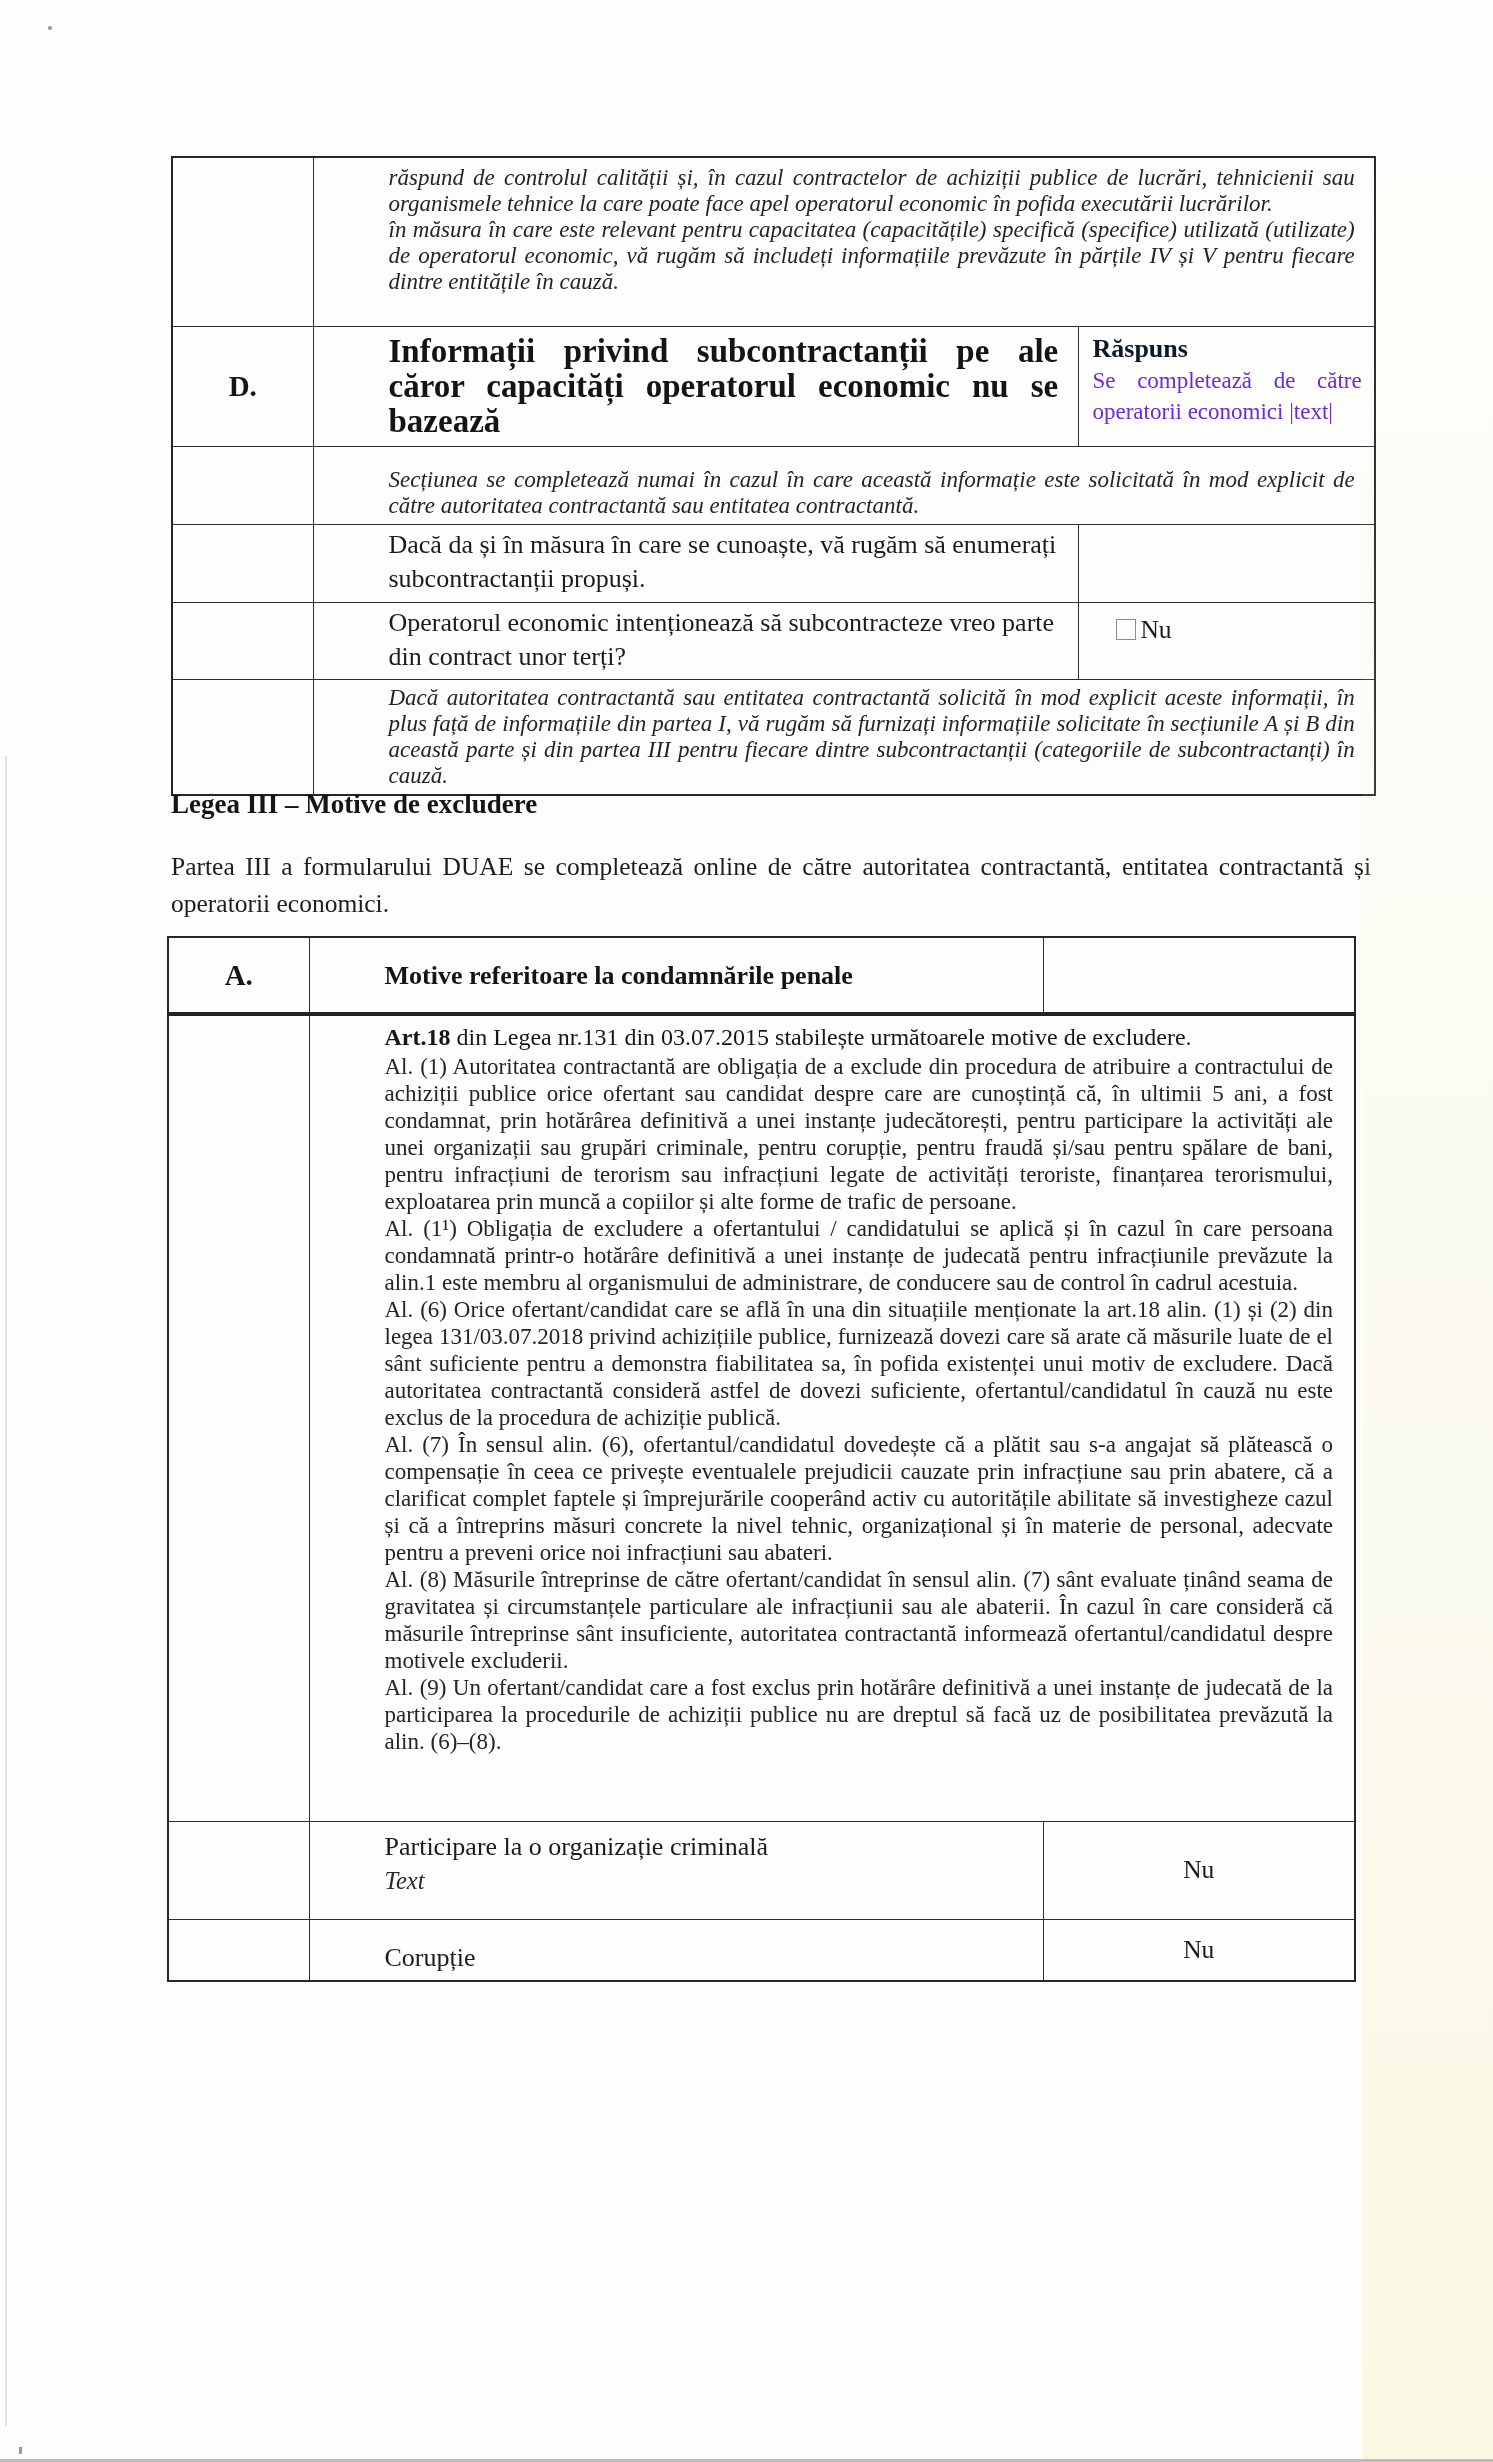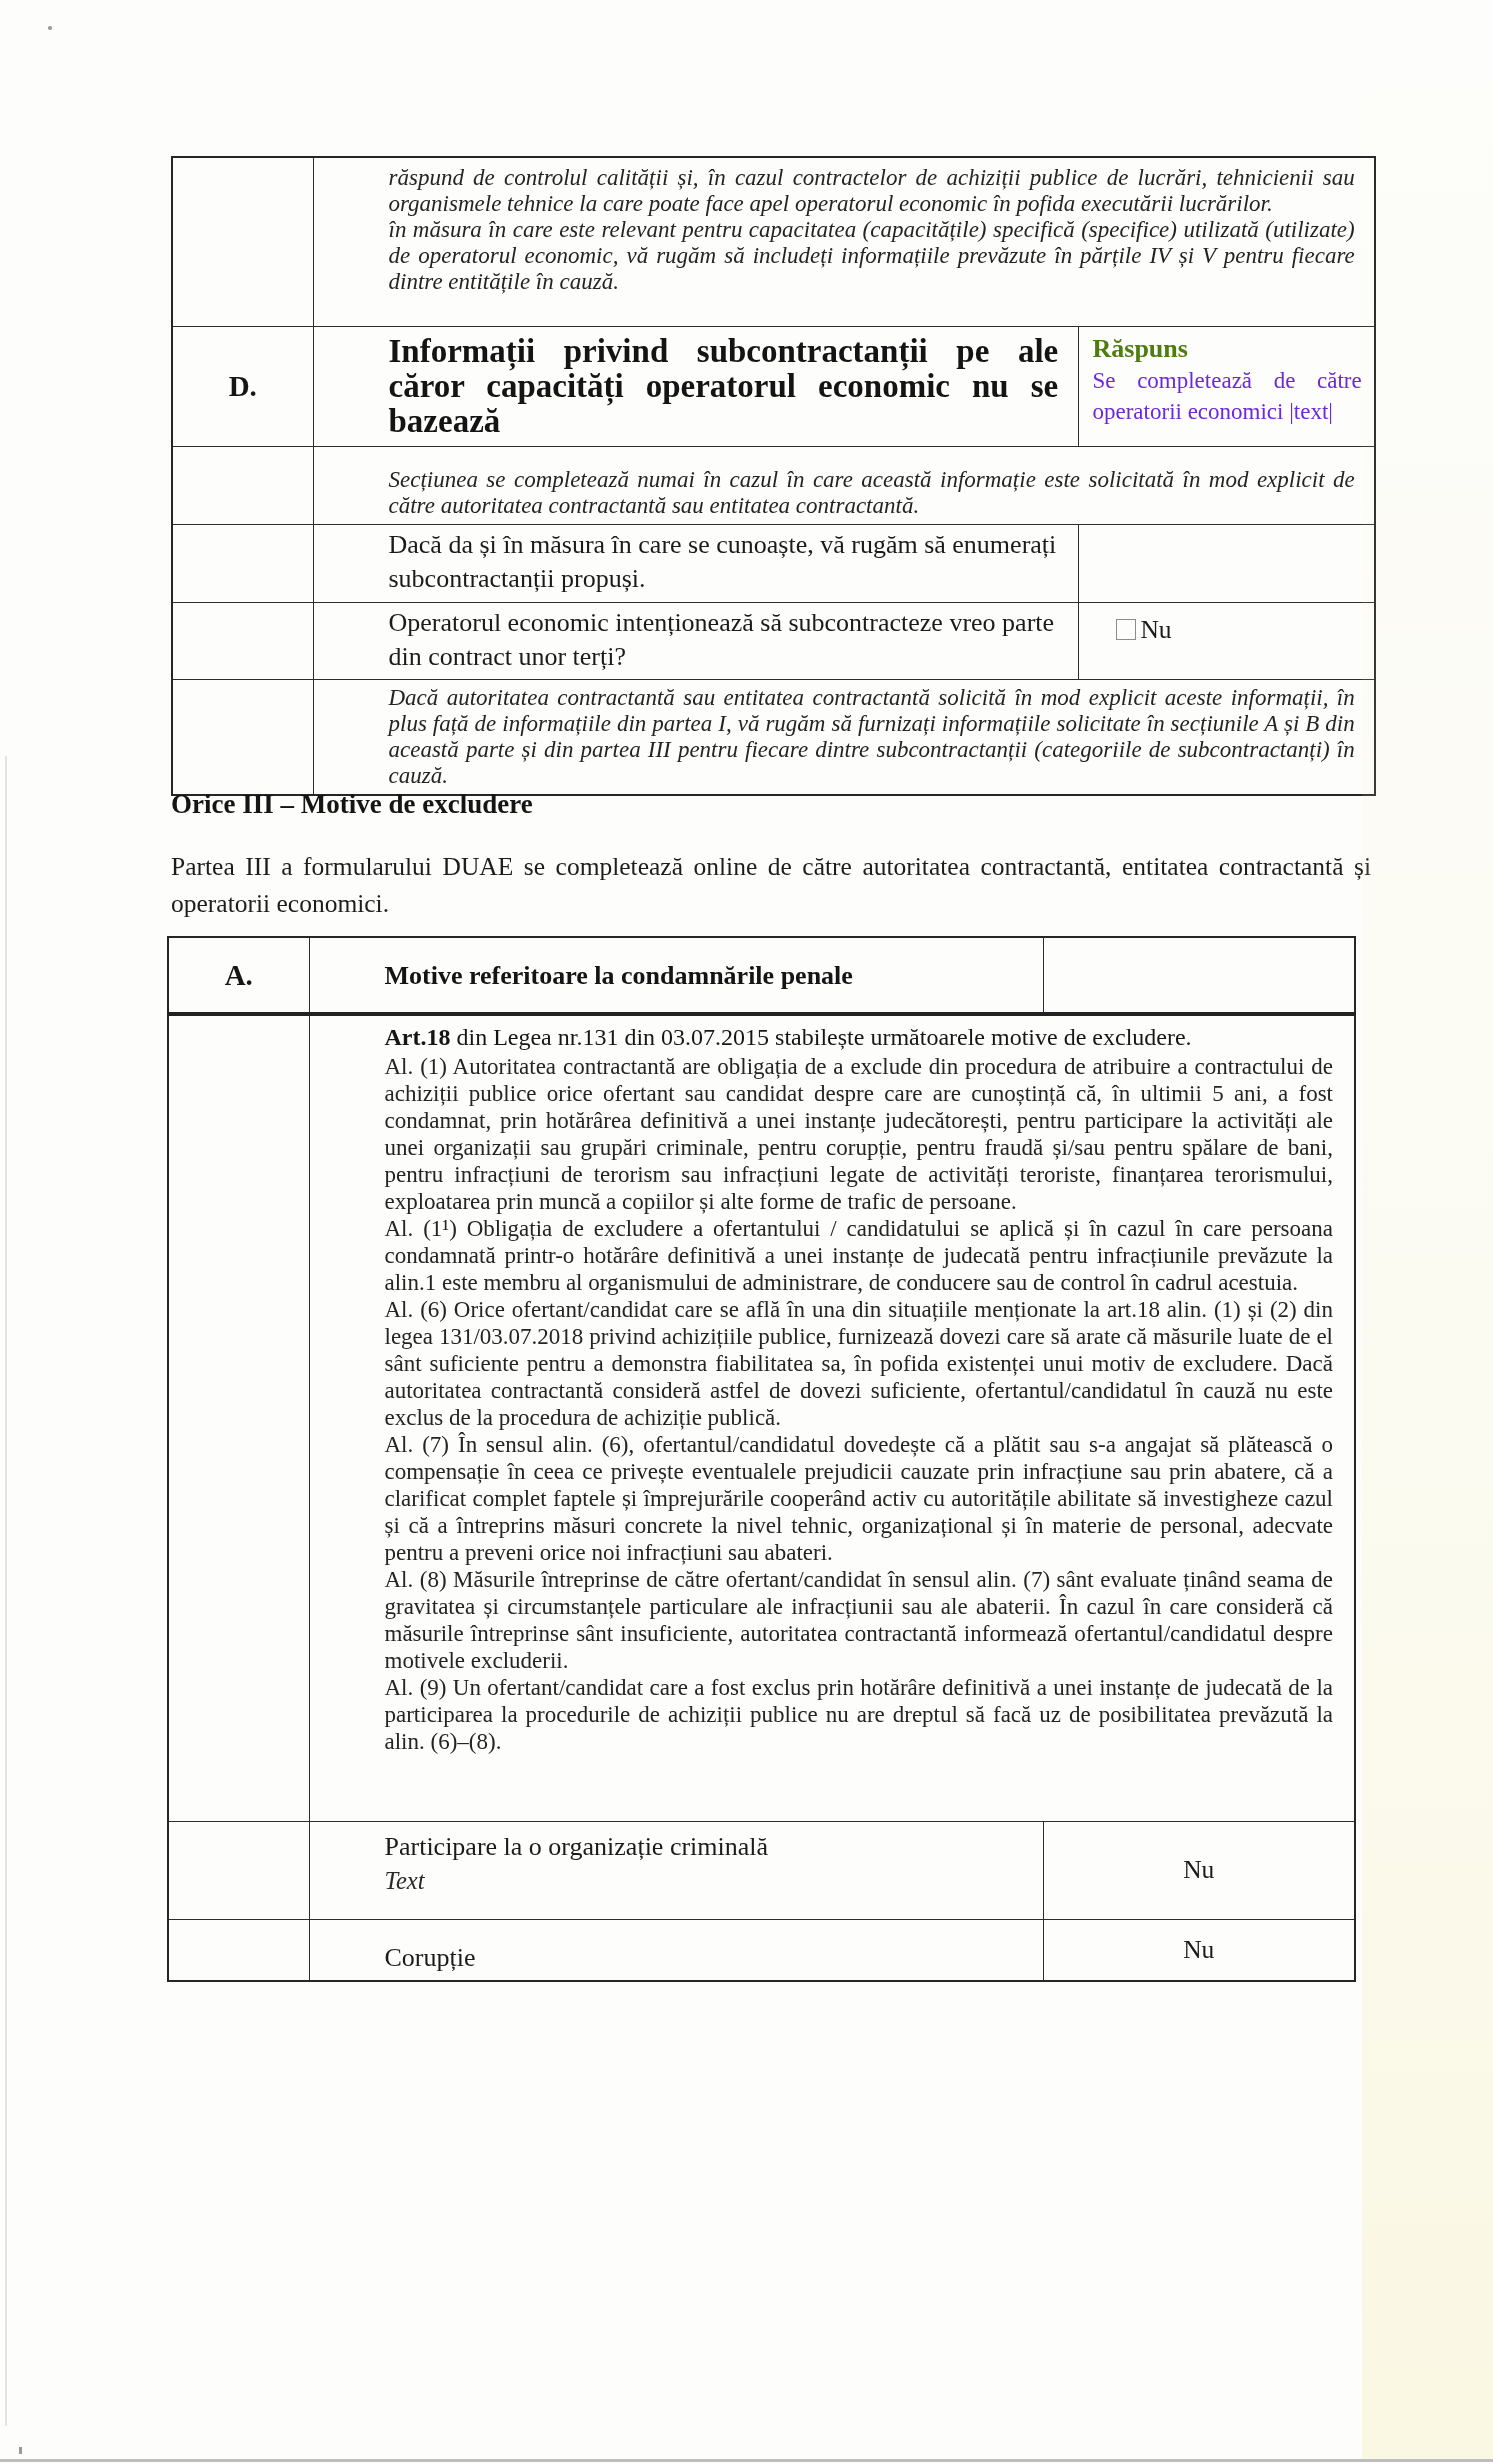--- a/index.html
+++ b/index.html
@@ -43,21 +43,21 @@
   }
   .cContent { padding:7px 19.3px 5.3px 75px; }
   .italicTxt { font-style:italic; font-size:23px; line-height:26px; text-align:justify; color:#242424; }
   .italicTxt p { margin:0; }
   .boldTitle {
     vertical-align:middle; font-weight:bold; font-size:33px; line-height:35px;
     text-align:justify; color:#141414;
   }
   .qTxt { font-size:26px; line-height:34px; padding-top:3.5px; color:#1b1b1b; }
   .ansCell { padding:5.3px 12.3px 3.5px 14px; }
-  .ansHeader { font-weight:bold; font-size:26px; line-height:33px; color:#4d7c0f;font-family:Liberation Serif, serif; }
+  .ansHeader { font-weight:bold; font-size:26px; line-height:33px; color:#0f172a;font-family:Liberation Serif, serif; }
   .ansNote { font-size:23px; line-height:31px; text-align:justify; color:#6d28d9; }
   .cbWrap { padding:12.3px 8.8px 0 37px; white-space:nowrap; }
   .cb {
     display:inline-block; width:18.5px; height:18.5px;
     border:1.8px solid #8c8c8c; background:#fdfdfb;
     vertical-align:-1.8px; margin-right:4.4px;
   }
   .cbLabel { font-size:25.5px; color:#1b1b1b; }
 
   .h2 {
@@ -124,21 +124,21 @@
         <span class="cb"></span><span class="cbLabel">Nu</span>
       </td>
     </tr>
     <tr style="height:111px">
       <td></td>
       <td colspan="2" class="cContent italicTxt" style="padding-top:4.4px">Dacă autoritatea contractantă sau entitatea contractantă solicită în mod explicit aceste informații, în plus față de informațiile din partea I, vă rugăm să furnizați informațiile solicitate în secțiunile A și B din această parte și din partea III pentru fiecare dintre subcontractanții (categoriile de subcontractanți) în cauză.</td>
     </tr>
   </tbody>
     </table>
 
-  <div class="h2">Orice III – Motive de excludere</div>
+  <div class="h2">Legea III – Motive de excludere</div>
   <div class="intro">Partea III a formularului DUAE se completează online de către autoritatea contractantă, entitatea contractantă și operatorii economici.</div>
 
   <table class="t2">
     <colgroup>
         <col style="width:141px">
         <col style="width:734px">
         <col style="width:312px">
       </colgroup>
     <tbody>
         <tr style="height:77px" class="hdrBottom">

